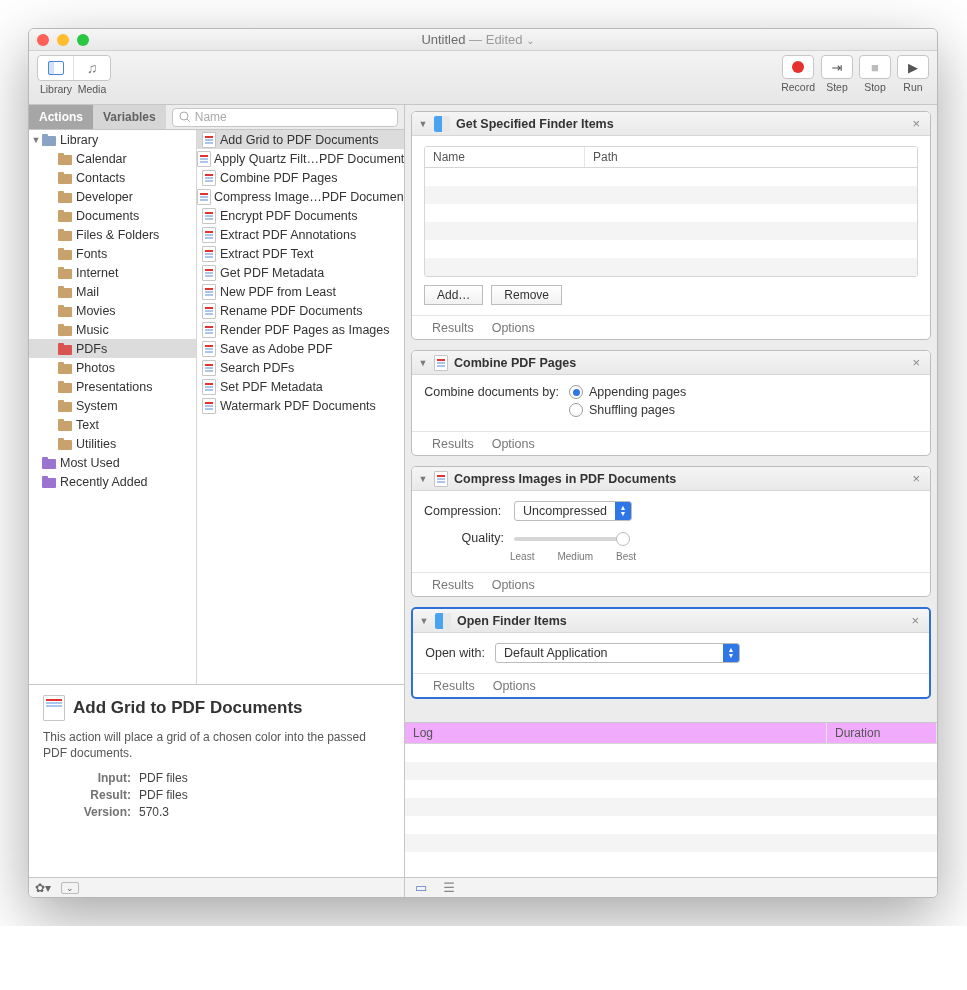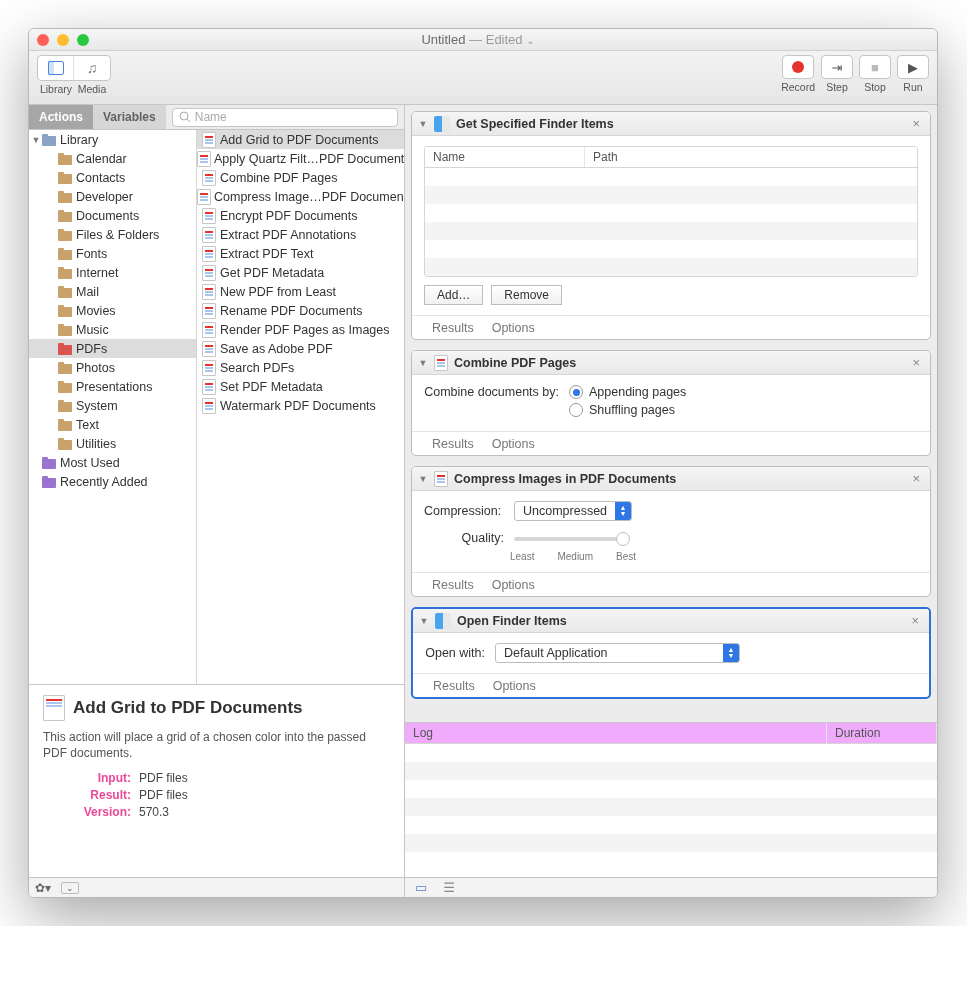--- a/index.html
+++ b/index.html
@@ -42,21 +42,21 @@
   .row { height:19px; display:flex; align-items:center; padding:0 4px 0 0; font-size:12.5px; white-space:nowrap; overflow:hidden; text-overflow:ellipsis; }
   .row .indent { display:inline-block; }
   .row .disc { width:10px; text-align:center; color:#7a7a7a; font-size:9px; }
   .row .ico { width:16px; height:16px; margin-right:3px; display:inline-flex; align-items:center; justify-content:center; font-size:12px; }
   .row.selected { background:#dcdcdc; }
   .info-pane { border-top:1px solid #c6c6c6; height:193px; padding:10px 14px; overflow:auto; }
   .info-head { display:flex; align-items:center; gap:8px; }
   .info-title { font-weight:700; font-size:17px; }
   .info-desc { font-size:12px; color:#555; margin:8px 0 10px 0; line-height:1.35; }
   .info-kv { display:flex; font-size:12px; margin-bottom:3px; }
-  .info-kv .k { width:96px; text-align:right; font-weight:600; padding-right:8px; color:#ec4899; }
+  .info-kv .k { width:96px; text-align:right; font-weight:600; padding-right:8px; color:#737373; }
   .info-kv .v { flex:1; color:#444; }
   .left-foot { height:20px; border-top:1px solid #c6c6c6; background:#f3f3f3; display:flex; align-items:center; padding:0 6px; gap:10px; color:#666; font-size:12px; }
   .right { flex:1; display:flex; flex-direction:column; background:#ececec; }
   .wf-scroll { flex:1; overflow:auto; padding:6px; }
   .action { background:#fff; border:1px solid #bdbdbd; border-radius:5px; margin-bottom:10px; overflow:hidden; position:relative; }
   .action.selected { border:2px solid #2f6fd8; }
   .ac-head { height:24px; background:linear-gradient(#f5f5f5,#e9e9e9); border-bottom:1px solid #d6d6d6; display:flex; align-items:center; padding:0 6px; gap:6px; }
   .disclose { font-size:9px; color:#7a7a7a; width:10px; text-align:center; }
   .ac-title { font-weight:700; font-size:12.5px; }
   .ac-close { margin-left:auto; color:#888; font-size:13px; padding:0 4px; cursor:default; }

